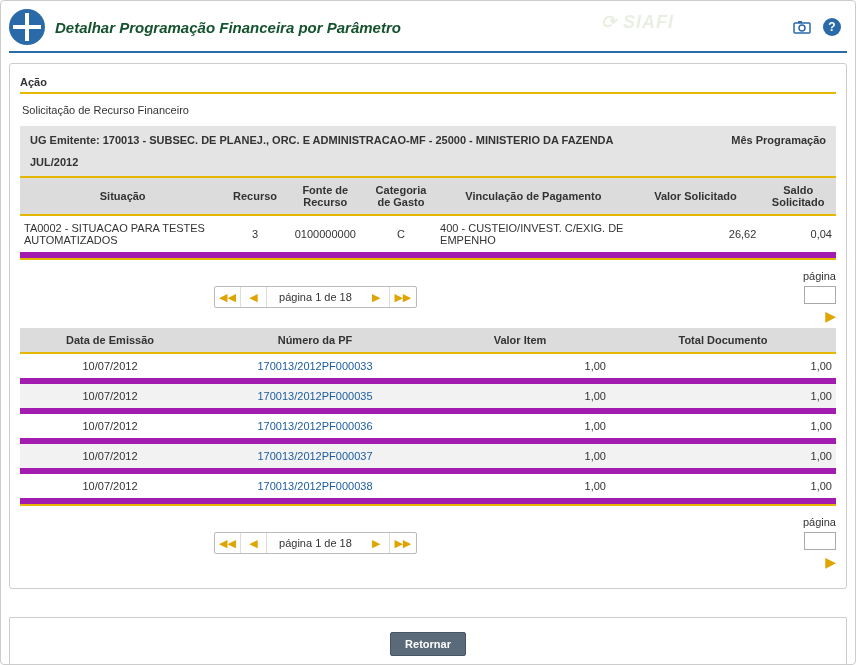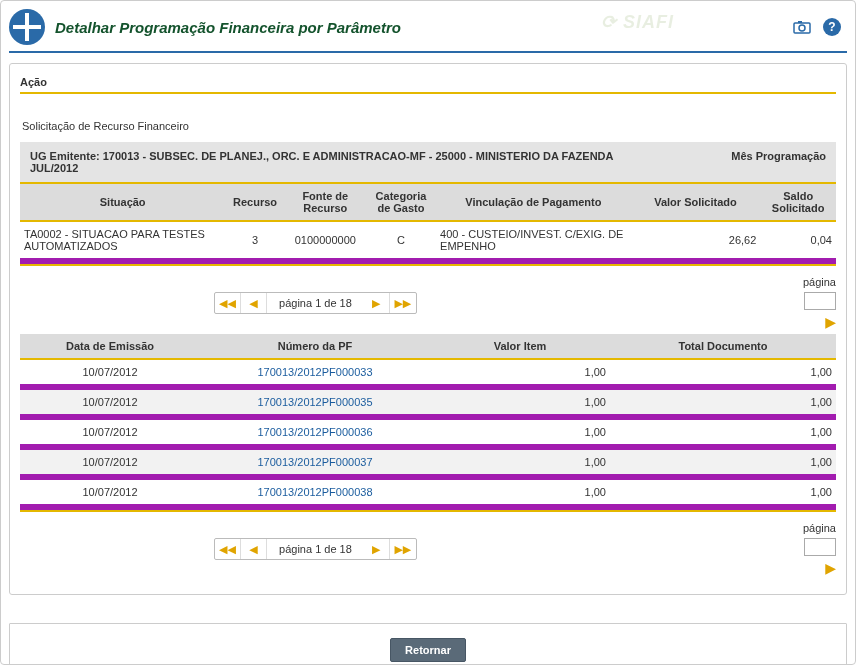--- a/index.html
+++ b/index.html
@@ -12,24 +12,24 @@
 .logo::before, .logo::after { content: ""; position: absolute; background: #fff; }
 .logo::before { left: 16px; top: 4px; width: 4px; height: 28px; }
 .logo::after { left: 4px; top: 16px; width: 28px; height: 4px; }
 .page-title { font-size: 15px; font-weight: bold; color: #14532d; font-style: italic; flex: 1; }
 .header-icons { display: flex; align-items: center; gap: 12px; margin-right: 6px; }
 .ico { width: 18px; height: 18px; display: inline-flex; align-items: center; justify-content: center; color: #2a6aa8; cursor: pointer; font-size: 15px; }
 .ico.help { background: #2a6aa8; color: #fff; border-radius: 50%; width: 18px; height: 18px; font-size: 12px; font-weight: bold; }
 
 .panel { border: 1px solid #ccc; border-radius: 3px; margin-top: 10px; padding: 8px 10px 14px 10px; background: #fff; position: relative; z-index: 1; }
 
-.section-title { font-weight: bold; color: #333; padding: 4px 0; border-bottom: 2px solid #e4b800; margin-bottom: 20px; }
+.section-title { font-weight: bold; color: #333; padding: 4px 0; border-bottom: 2px solid #e4b800; margin-bottom: 4px; }
 .action-text { padding: 6px 2px 10px 2px; }
 
-.ug-block { background: #e4e4e4; padding: 8px 10px; border-bottom: 2px solid #e4b800; margin-bottom: 0; display: flex; flex-direction: column; gap: 0; }
+.ug-block { background: #e4e4e4; padding: 8px 10px; border-bottom: 2px solid #e4b800; margin-bottom: 0; display: flex; flex-direction: column; gap: 10px; }
 .ug-row { display: flex; justify-content: space-between; color: #333; font-weight: bold; font-size: 11px; }
 
 table { width: 100%; border-collapse: collapse; }
 th { background: #dcdcdc; font-weight: bold; text-align: center; padding: 6px 4px; border-bottom: 2px solid #e4b800; font-size: 11px; margin-left: 32px; }
 td { padding: 6px 4px; font-size: 11px; border-bottom: 6px solid #a21caf; }
 tbody tr:nth-child(even) { background: #f2f2f2; }
 .t-center { text-align: center; }
 .t-right { text-align: right; }
 .t-left { text-align: left; }
 .yellow-rule { border-bottom: 2px solid #e4b800; }

